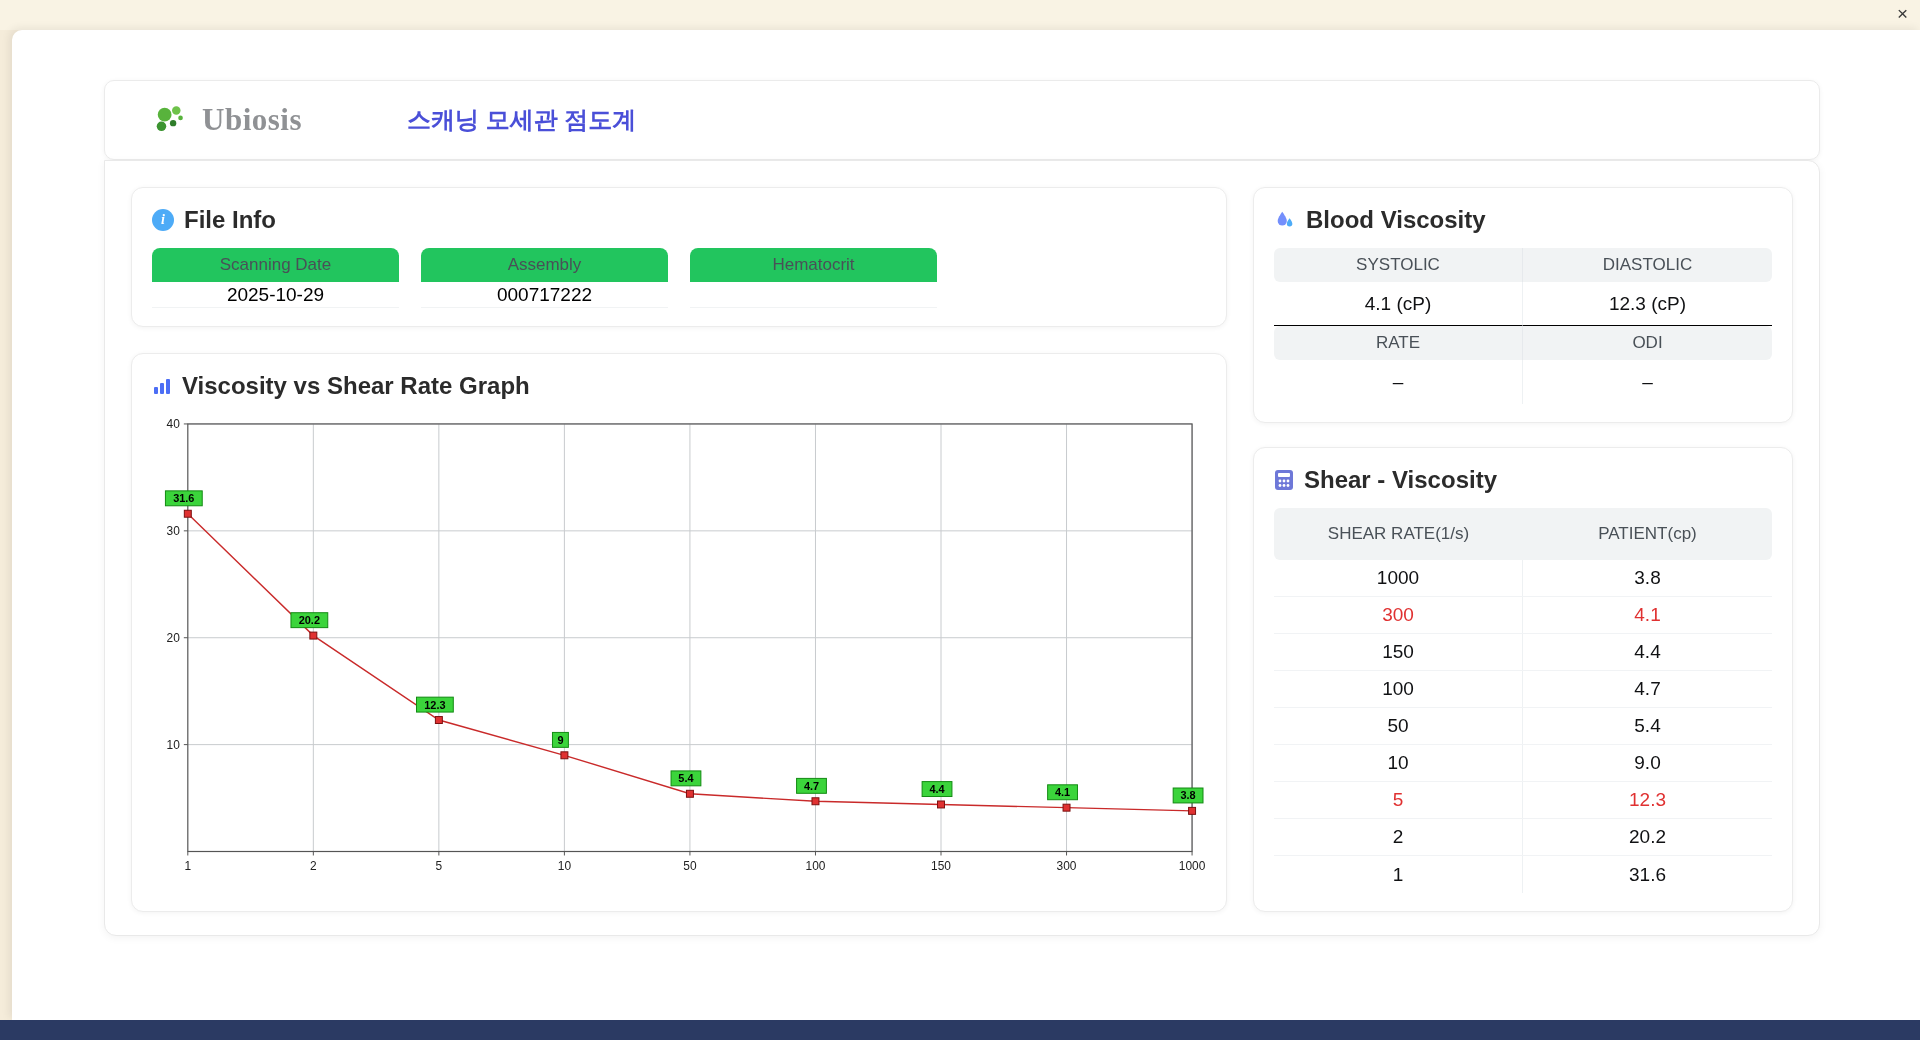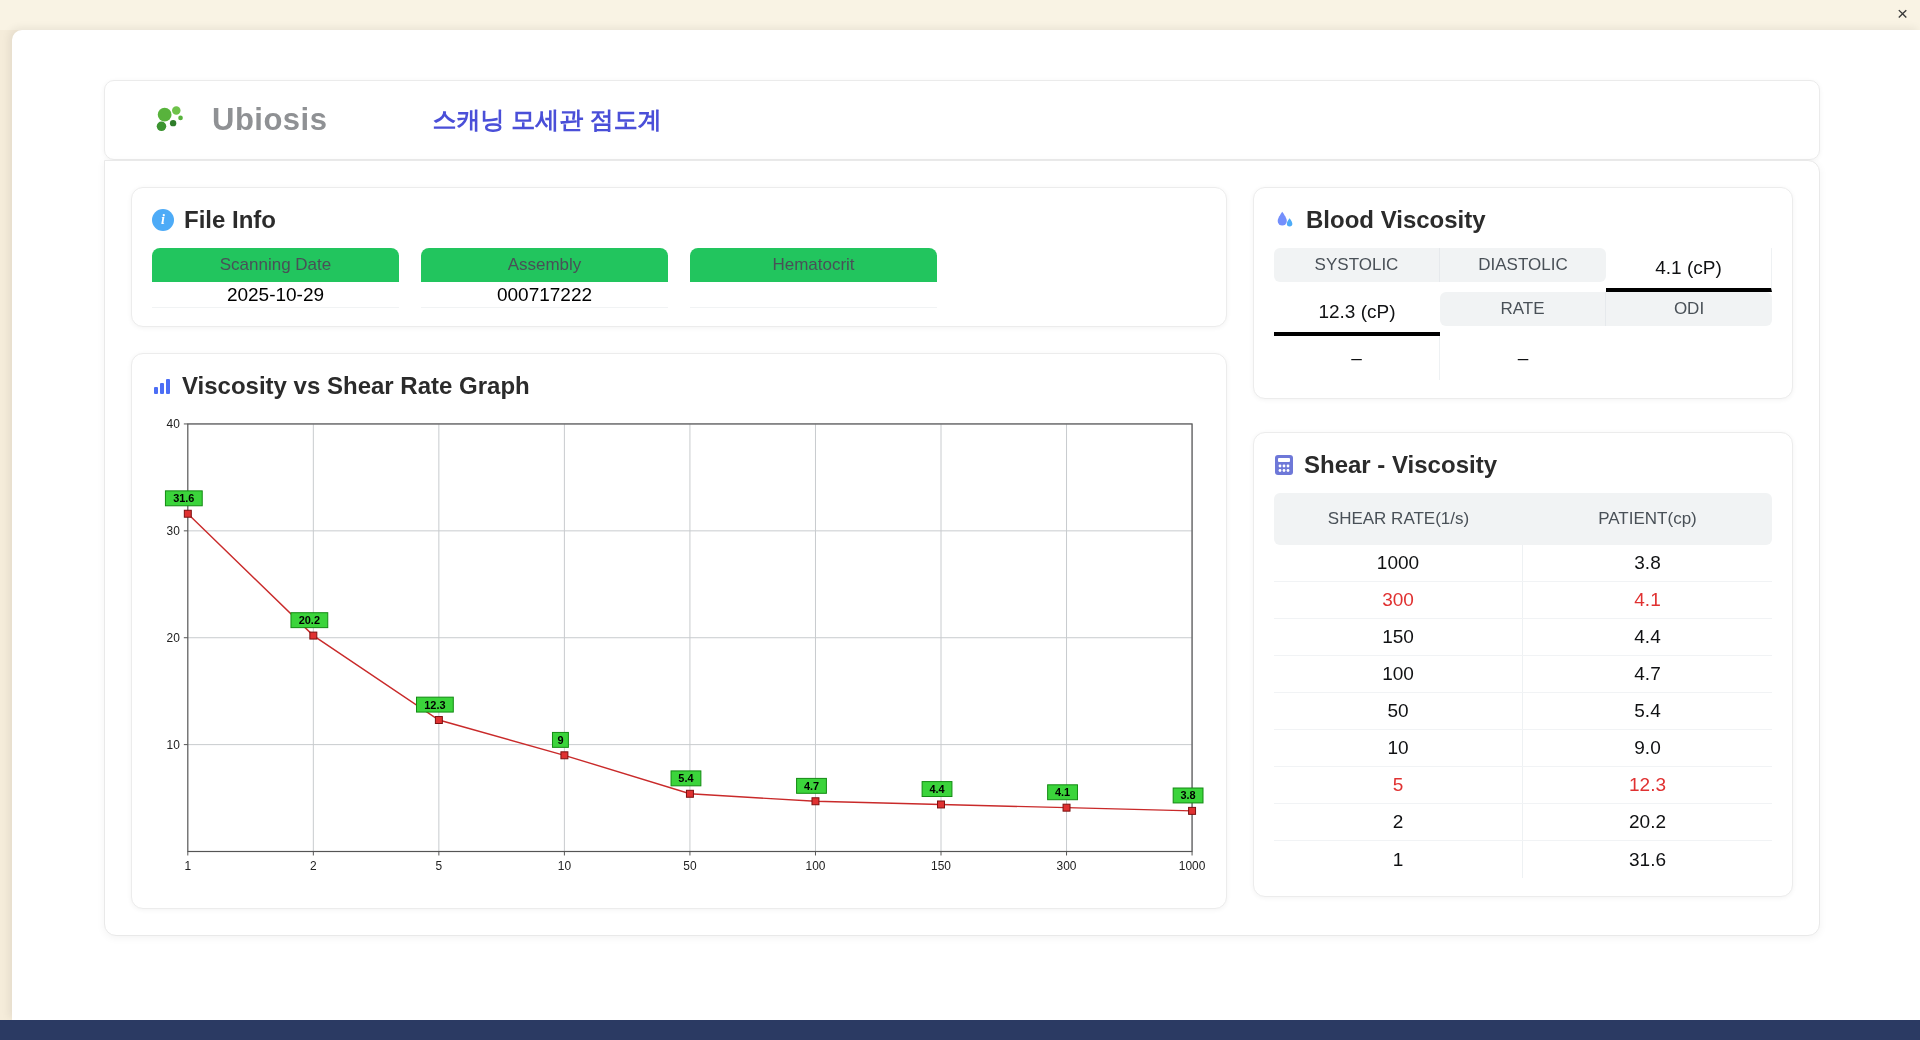--- a/index.html
+++ b/index.html
@@ -20,40 +20,40 @@
   .bottombar { position:absolute; left:0; right:0; bottom:0; height:20px; background:#2b3a63; }
 
   .app { padding:50px 100px 0 92px; }
 
   
   .header-card {
     height:80px; border:1px solid #ebebeb; border-radius:10px; background:#fff;
     box-shadow:0 1px 5px rgba(0,0,0,0.05);
     display:flex; align-items:center; padding:0 48px;
   }
-  .logo { display:flex; align-items:center; gap:23px; }
+  .logo { display:flex; align-items:center; gap:13px;font-family:Liberation Serif, serif; }
   .logo-text { font-size:31px; font-weight:600; color:#8f9194; letter-spacing:0.5px; }
   .app-title { margin-left:105px; font-size:24px; font-weight:bold; color:#4a4fd8; }
 
   
   .tabs { display:flex; margin-top:22px; align-items:flex-end; height:58px; position:relative; z-index:2; }
   .tab { width:406px; display:flex; align-items:center; justify-content:center;
          font-size:19px; font-weight:bold; border-radius:10px 10px 0 0; cursor:default; }
   .tab.active { height:58px; background:#fff; color:#2f2f2f; border:1px solid #e9e9e9; border-bottom:none; margin-bottom:-1px; }
   .tab.inactive { height:53px; background:#f3f4f6; color:#a2a6ad; border:1px solid #ececec; border-bottom:none; }
 
   
   .panel {
     position:relative; z-index:1; height:776px;
     border:1px solid #e9e9e9; border-radius:0 12px 12px 12px; background:#fff;
     box-shadow:0 2px 8px rgba(0,0,0,0.05);
     padding:26px; display:grid; grid-template-columns:1fr 540px; gap:26px;
   }
   .left-col { display:flex; flex-direction:column; gap:26px; min-width:0; }
-  .right-col { display:flex; flex-direction:column; gap:33px; }
+  .right-col { display:flex; flex-direction:column; gap:24px; }
 
   .card { border:1px solid #ececec; border-radius:12px; background:#fff;
           box-shadow:0 1px 5px rgba(0,0,0,0.05); padding:18px 20px; }
   .card-title-row { display:flex; align-items:center; gap:10px; margin-bottom:14px; }
   .card-title { font-size:24px; font-weight:bold; color:#2b2b2b; }
 
   .info-icon { width:22px; height:22px; border-radius:50%; background:#4dabf7; color:#fff;
                font-weight:bold; font-style:italic; display:flex; align-items:center; justify-content:center;
                font-size:14px; font-family:"Liberation Serif",serif; flex:0 0 auto; }
 
@@ -63,27 +63,27 @@
                  display:flex; align-items:center; justify-content:center;
                  font-size:17px; color:#495057; }
   .field-value { height:26px; display:flex; align-items:center; justify-content:center;
                  font-size:19px; color:#000000; border-bottom:1px solid #f1f3f4; }
 
   .graphcard { flex:1; }
   #chart { width:100%; height:auto; display:block; }
   #chart text { font-family:"Liberation Sans","DejaVu Sans",sans-serif; }
 
   
-  .bv-grid { display:grid; grid-template-columns:1fr 1fr 1fr; }
+  .bv-grid { display:grid; grid-template-columns:1fr 1fr; }
   .bv-h { background:#f1f3f4; height:34px; display:flex; align-items:center; justify-content:center;
           font-size:17px; color:#495057; }
   .bv-h.c1 { border-right:1px solid #e6e9ec; border-radius:6px 0 0 6px; }
   .bv-h.c2 { border-radius:0 6px 6px 0; }
   .bv-v { height:44px; display:flex; align-items:center; justify-content:center;
-          font-size:19px; color:#101113; border-bottom:4px solid #000000; }
+          font-size:19px; color:#101113; border-bottom:1px solid #000000; }
   .bv-v.c1 { border-right:1px solid #eef1f3; }
   .bv-v.last { border-bottom:none; }
 
   
   .sv-hrow { display:grid; grid-template-columns:1fr 1fr; background:#f1f3f4; border-radius:6px; height:52px; }
   .sv-h { display:flex; align-items:center; justify-content:center; font-size:17px; color:#495057; }
   .trow { display:grid; grid-template-columns:1fr 1fr; height:37px; border-bottom:1px solid #f1f3f5; }
   .trow:last-child { border-bottom:none; }
   .tcell { display:flex; align-items:center; justify-content:center; font-size:19px; color:#101113; }
   .tcell.c1 { border-right:1px solid #eef1f3; }

